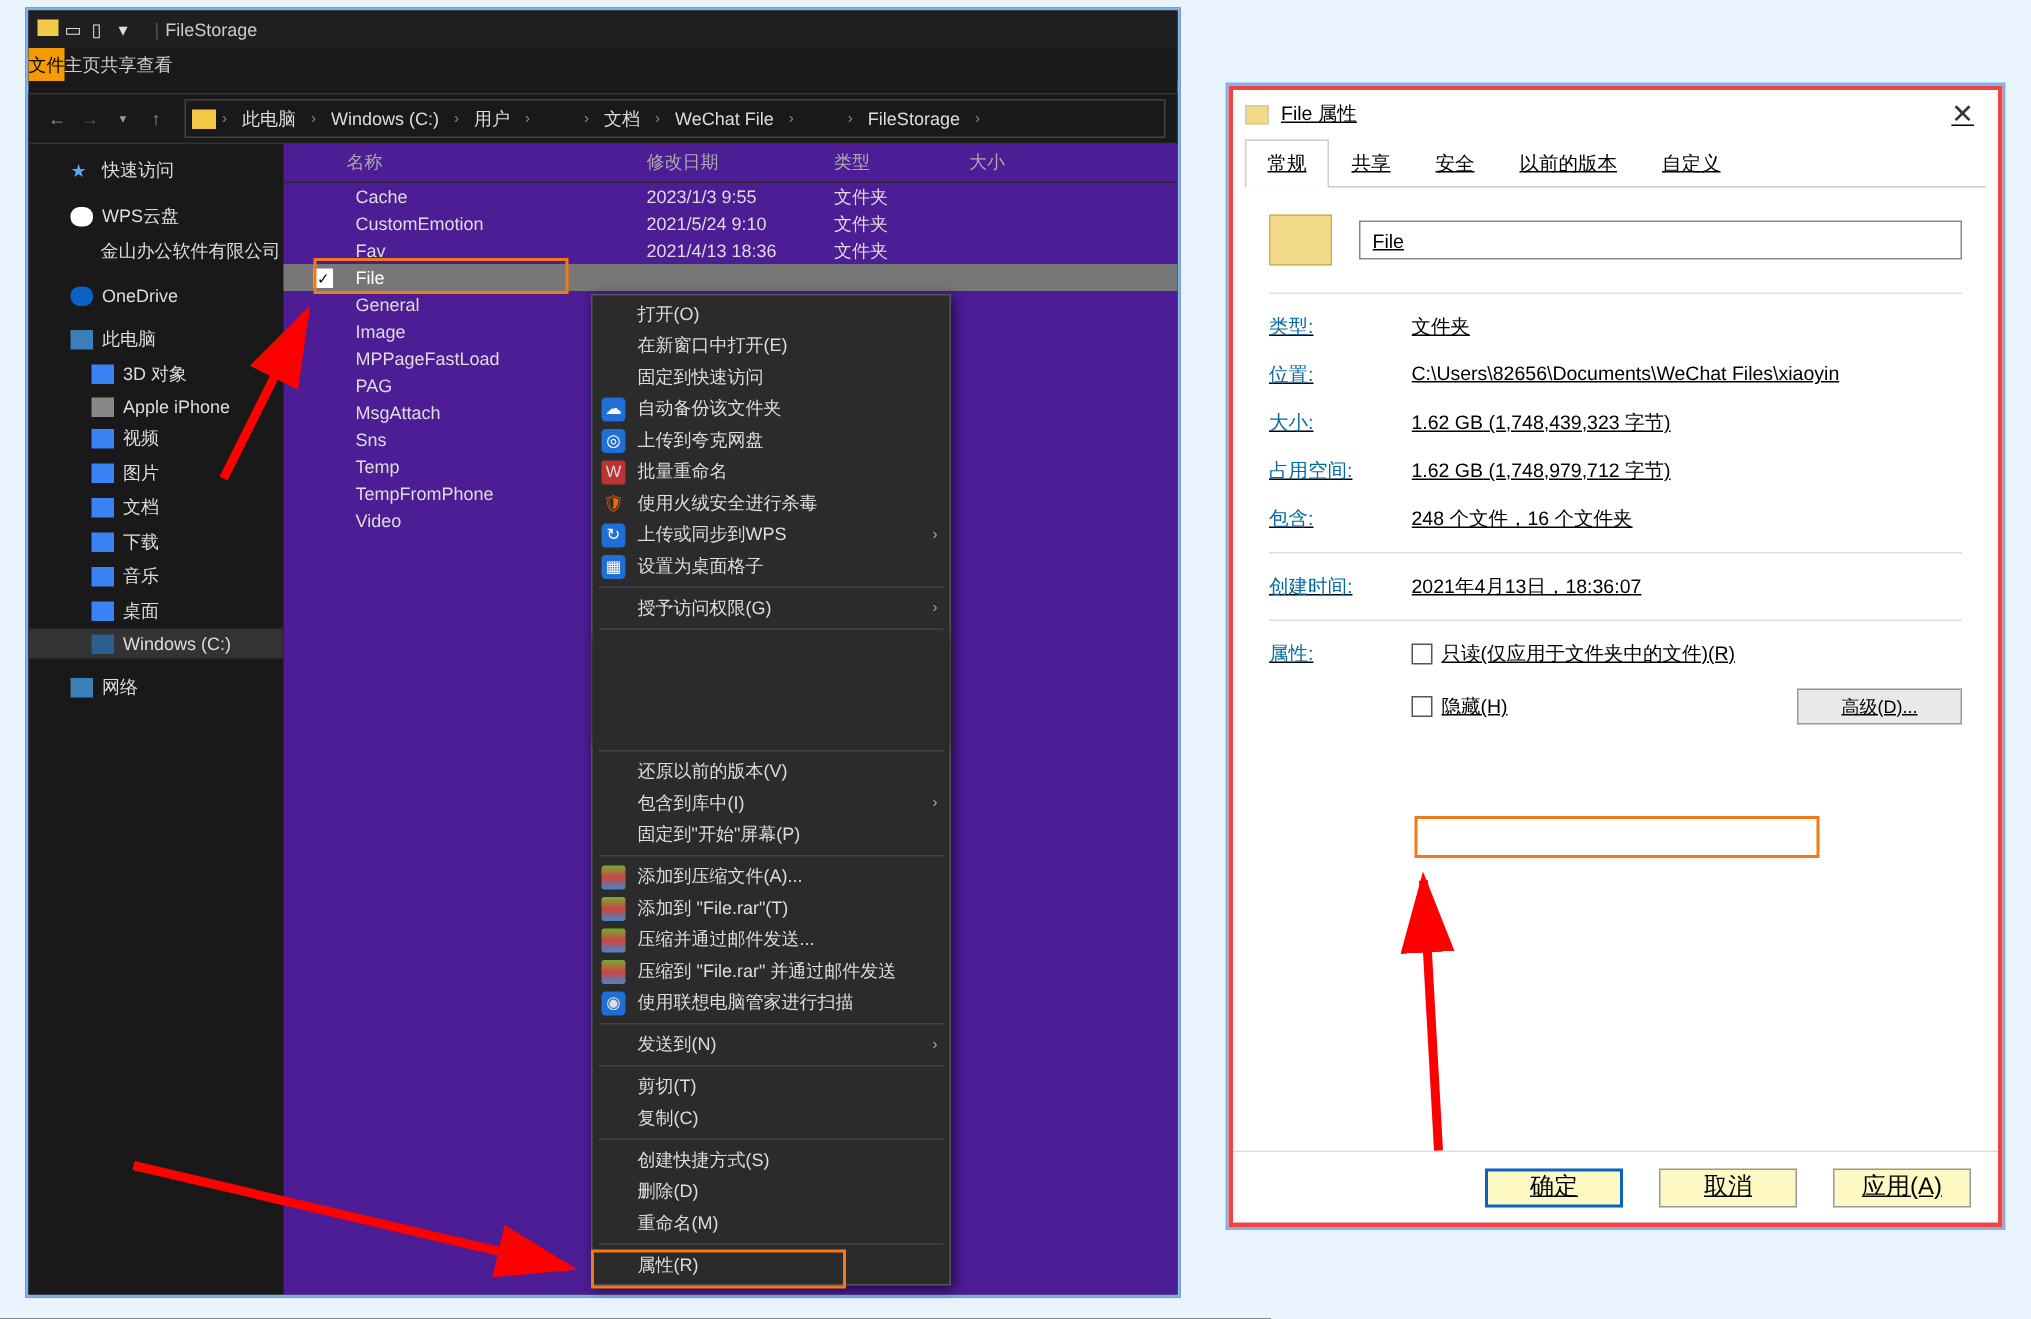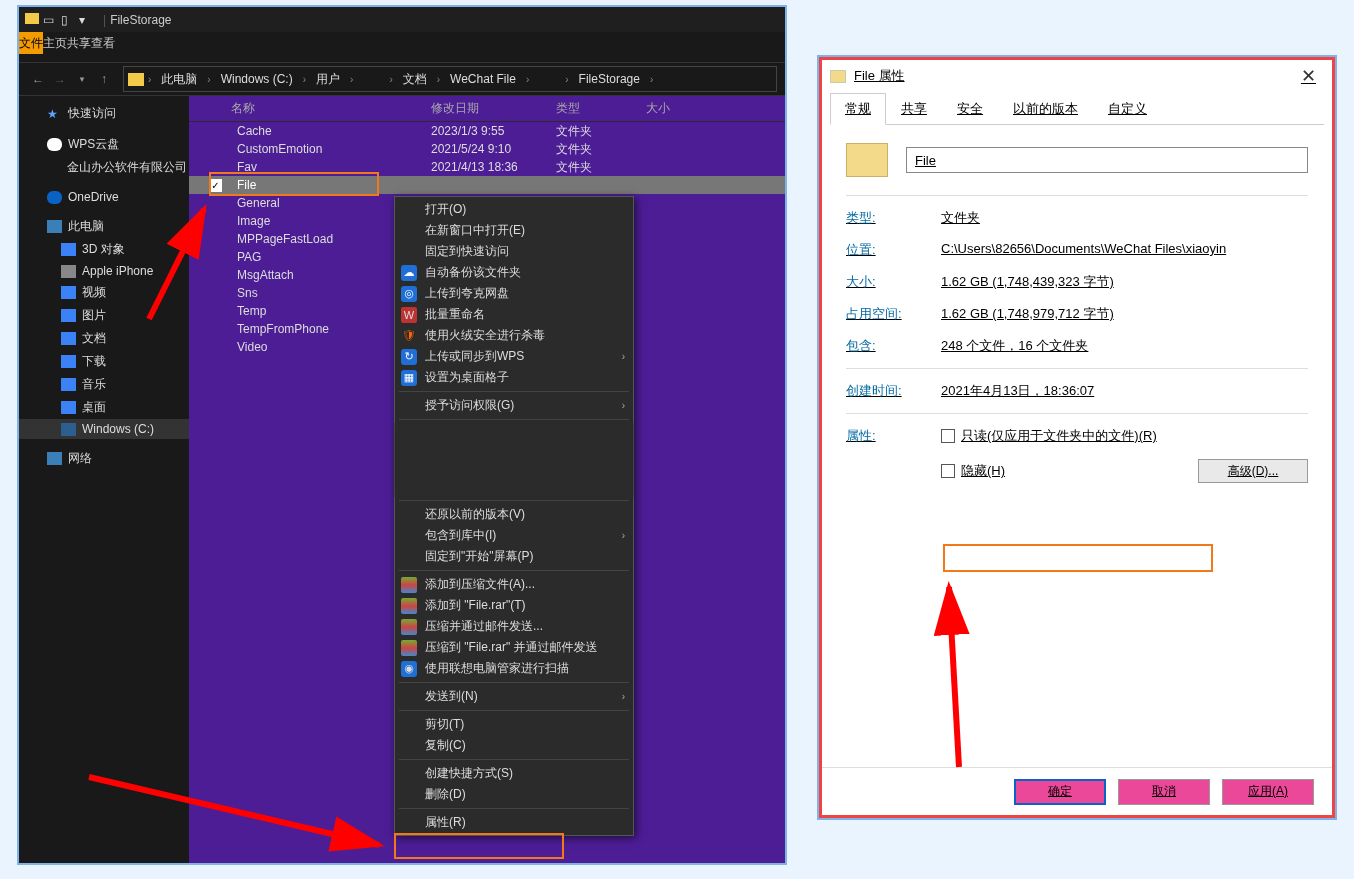--- a/index.html
+++ b/index.html
@@ -77,21 +77,21 @@
 .big-folder { width:42px; height:34px; background:#f3da8a; border:1px solid #ccb060; }
 .nameinput { flex:1; border:1px solid #888; height:26px; padding:0 8px; font-size:13px; }
 .prop-row { display:flex; padding:7px 0; font-size:13px; }
 .prop-row .k { width:95px; color:#0369a1; }
 .prop-row .v { flex:1; color:#000; white-space:nowrap; overflow:hidden; }
 .hr { height:1px; background:#ddd; margin:6px 0; }
 .chkline { display:flex; align-items:center; gap:6px; }
 .cbx { width:14px; height:14px; border:1px solid #555; display:inline-block; }
 .adv-btn { margin-left:auto; width:110px; height:24px; border:1px solid #999; background:#e9e9e9; font-size:12px; cursor:pointer; }
 .dlg-buttons { height:48px; display:flex; align-items:center; justify-content:flex-end; gap:12px; padding:0 18px; border-top:1px solid #ddd; }
-.dlg-btn { width:92px; height:26px; border:1px solid #999; background:#ec4899; font-size:12px; cursor:pointer; }
+.dlg-btn { width:92px; height:26px; border:1px solid #999; background:#fef9c3; font-size:16px; cursor:pointer;margin-left:12px; }
 .dlg-btn.primary { border:2px solid #0a63c4; }
 </style>
 </head>
 <body>
 
 <div class="shot shot-left">
   <div class="titlebar">
     <div class="sys-icons">
       <span style="background:#f3c94a;width:14px;height:11px;"></span>
       <span>▭</span>
@@ -389,20 +389,23 @@
         <div class="mi">
             <span>复制(C)</span>
           </div>
         <div class="sep"></div>
         <div class="mi">
             <span>创建快捷方式(S)</span>
           </div>
         <div class="mi">
             <span>删除(D)</span>
           </div>
+        <div class="mi">
+            <span>重命名(M)</span>
+          </div>
         <div class="sep"></div>
         <div class="mi">
             <span>属性(R)</span>
           </div>
       </div>
     </div>
   </div>
 
   <div class="highlight-box" style="left:375px;top:826px;width:170px;height:26px;"></div>
 

